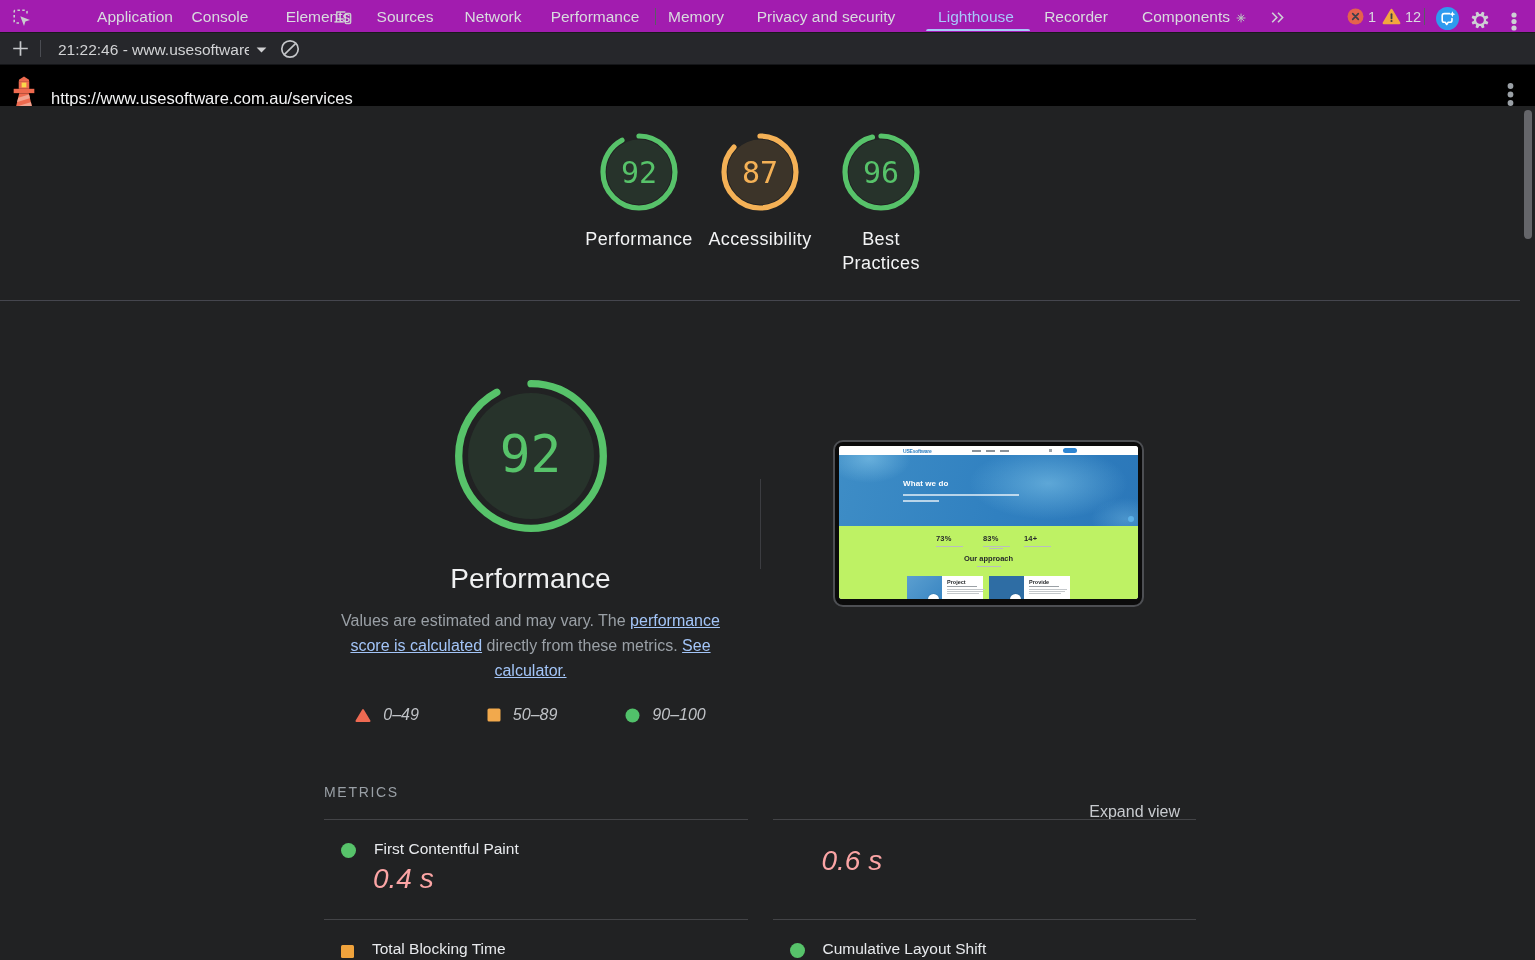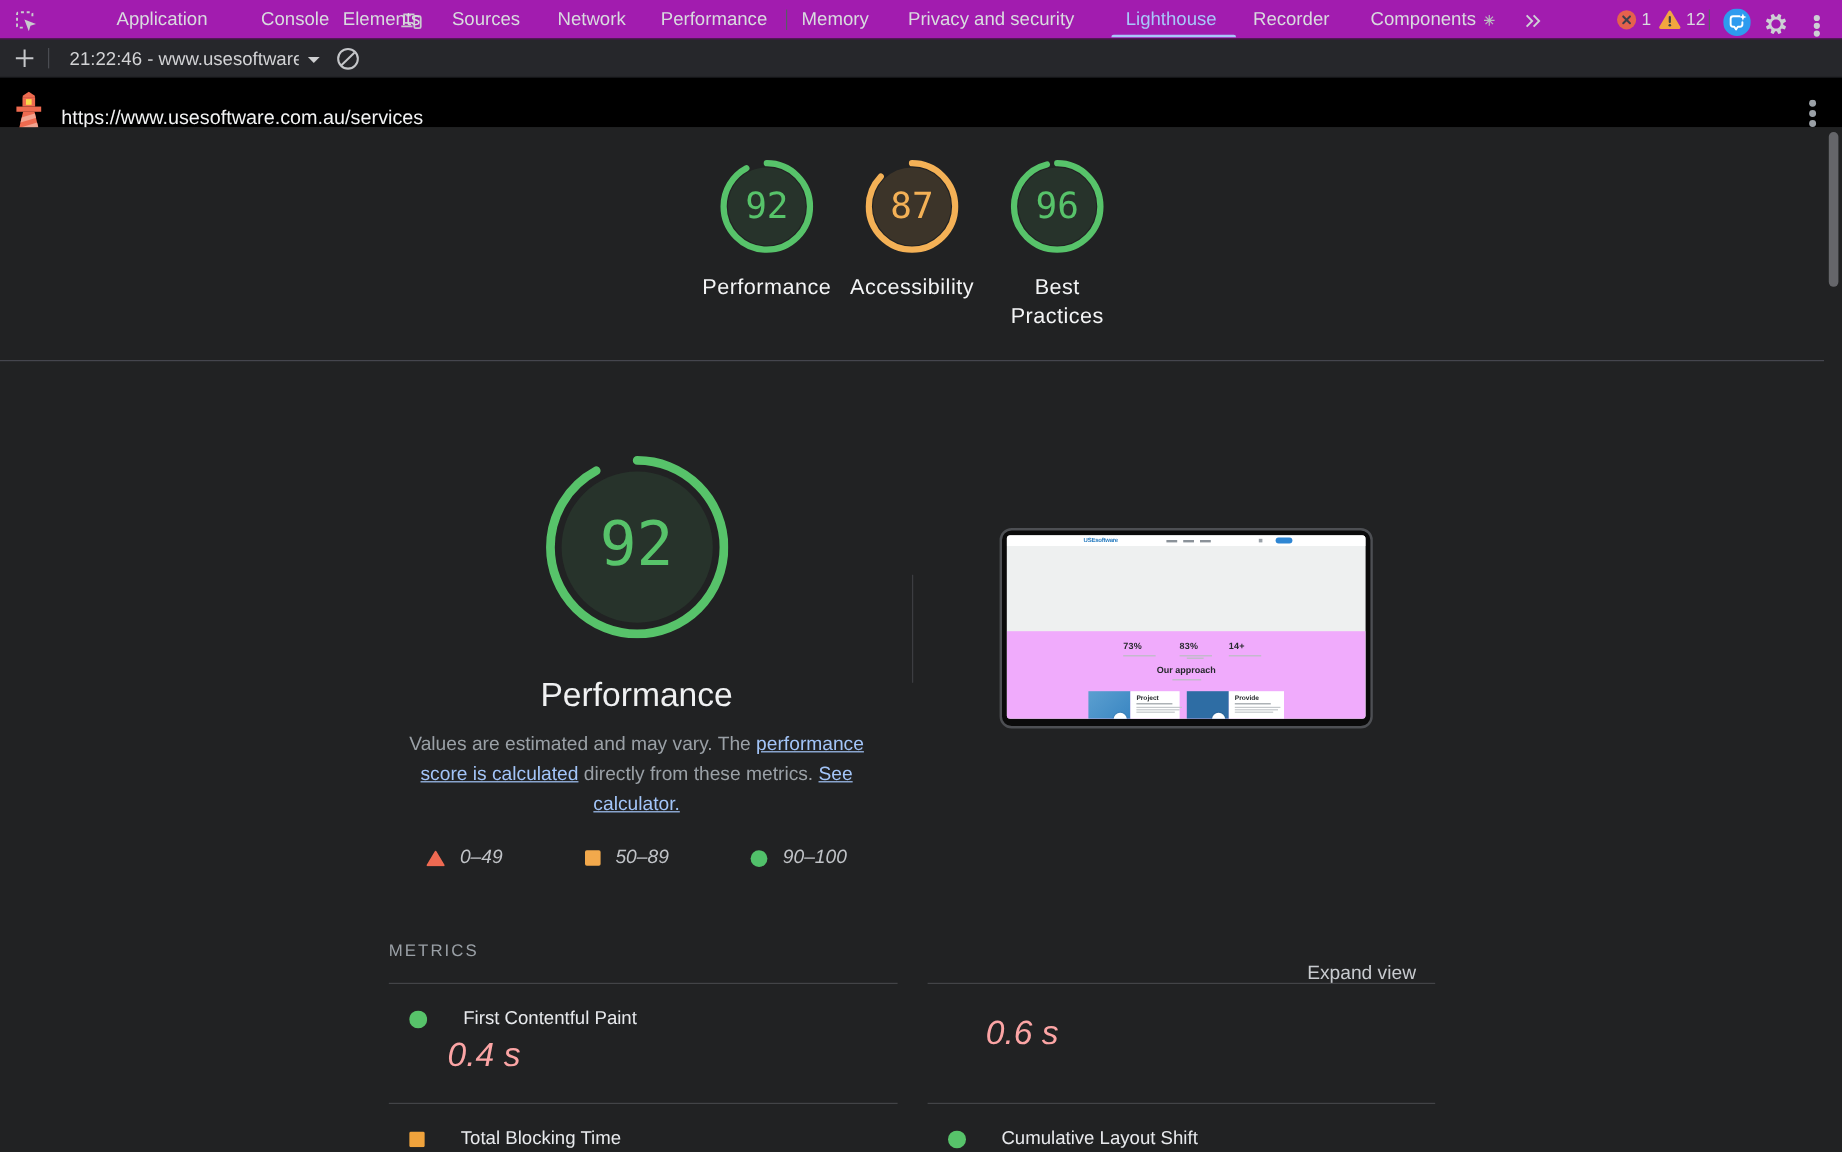--- a/index.html
+++ b/index.html
@@ -7,21 +7,21 @@
   body { font-family:"Liberation Sans", sans-serif; }
 
   
   .dt-tabbar { position:relative; height:33px; background:#a21caf; display:flex; align-items:center; border-bottom:1px solid #191a1d;justify-content:space-between; }
   .dt-iconbtn { display:flex; align-items:center; justify-content:center; height:26px; cursor:pointer; }
   .dt-insp { width:30px; margin-left:5px; }
   .dt-dev  { width:32px; }
   .dt-vdiv { width:1px; height:17px; background:#5a5c66; margin:0 5px; }
   .dt-tabs { position:static; }
   .dt-tab { position:absolute; top:0; height:33px; line-height:33px; transform:translateX(-50%); color:#d9dbdf; font-size:15.5px; cursor:pointer; white-space:nowrap; }
-  .tb0{left:135px;} .tb1{left:246px;} .tb2{left:318px;} .tb3{left:405px;} .tb4{left:493px;} .tb5{left:595px;} .tb6{left:696px;} .tb7{left:826px;} .tb8{left:976px;} .tb9{left:1076px;} .tb10{left:1194px;}
+  .tb0{left:135px;} .tb1{left:220px;} .tb2{left:318px;} .tb3{left:405px;} .tb4{left:493px;} .tb5{left:595px;} .tb6{left:696px;} .tb7{left:826px;} .tb8{left:976px;} .tb9{left:1076px;} .tb10{left:1194px;}
   .dt-tab.selected { color:#a8c7fa; }
   .dt-tab.selected::after { content:""; position:absolute; left:calc(50% + 2px); bottom:2px; width:104px; height:2.5px; transform:translateX(-50%); border-radius:2px 2px 0 0; background:#a8c7fa; }
   .dt-tab .tab-deco { margin-left:6px; vertical-align:-1px; }
   .dt-more { position:absolute; left:1270px; top:4px; }
   .dt-issue { position:absolute; top:0; height:33px; display:flex; align-items:center; gap:4px; color:#d9dbdf; font-size:14.5px; cursor:pointer; }
   .dt-err { left:1347px; } .dt-warn { left:1382px; }
   .dt-vdiv.dt-vdiv-r { position:absolute; left:1424px; top:8px; margin:0; }
   .dt-ai { position:absolute; left:1436px; top:5px; }
   .dt-gear { position:absolute; left:1470px; top:7px; }
   .dt-kebab { position:absolute; left:1511px; top:8px; }
@@ -84,21 +84,21 @@
       radial-gradient(110px 50px at 70% 40%, rgba(125,195,232,0.6), rgba(125,195,232,0) 72%),
       radial-gradient(60px 35px at 10% 5%, rgba(140,205,238,0.55), rgba(140,205,238,0) 70%),
       radial-gradient(50px 30px at 96% 90%, rgba(120,190,230,0.4), rgba(120,190,230,0) 70%),
       linear-gradient(105deg, #3e8dc6 0%, #3080c0 55%, #2b77b9 100%);
   }
   .t-hero-title { position:absolute; left:64px; top:24px; color:#fff; font-size:8px; font-weight:bold; letter-spacing:0.1px; }
   .t-hero-sub { position:absolute; left:64px; height:2px; background:rgba(255,255,255,0.65); }
   .t-hero-sub.s1 { top:39px; width:116px; }
   .t-hero-sub.s2 { top:44.5px; width:36px; }
   .t-chat { position:absolute; right:4px; bottom:4px; width:6px; height:6px; border-radius:50%; background:#5cb1e8; }
-  .t-below { position:absolute; left:0; top:80px; width:299px; height:73px; background:#f0abfc; }
+  .t-below { position:absolute; left:0; top:80px; width:299px; height:73px; background:#bef264; }
   .t-stat { position:absolute; top:8px; }
   .t-stat b { display:block; font-size:7.5px; color:#26292c; font-family:"Liberation Sans",sans-serif; letter-spacing:0.2px; }
   .t-stat i { display:block; margin-top:2.5px; width:27px; height:1.4px; background:#b9bdc0; }
   .t-stat i.i2 { margin-top:1.2px; width:14px; margin-left:6px; }
   .t-stat.st1 { left:97px; } .t-stat.st2 { left:144px; } .t-stat.st3 { left:185px; }
   .t-approach { position:absolute; left:0; top:28px; width:299px; text-align:center; font-size:7.5px; font-weight:bold; color:#26292c; }
   .t-approach-sub { position:absolute; left:138px; top:40px; width:24px; height:1.2px; background:#b9bdc0; }
   .t-card { position:absolute; top:50px; height:23px; }
   .t-card.c1 { left:68px; width:76px; }
   .t-card.c2 { left:150px; width:81px; }
@@ -112,21 +112,21 @@
   .t-card-body em.e2 { width:36px; } .t-card-body em.e3 { width:32px; }
   .t-card-circ { position:absolute; left:21px; top:18px; width:11px; height:11px; border-radius:50%; background:#fff; box-shadow:0 0 0 1px rgba(0,0,0,0.06); }
 
   
   .lh-metrics { margin-top:61px; }
   .metrics-head { display:flex; justify-content:space-between; align-items:center; height:14px; }
   .metrics-title { color:#9aa0a6; font-size:14px; letter-spacing:1.7px; font-weight:400; }
   .metrics-expand { color:#c8cbcf; font-size:16px; margin-right:16px; cursor:pointer;margin-top:40px; }
   .metrics-grid { margin-top:20px; display:grid; grid-template-columns:1fr 1fr; column-gap:25px; }
   .metric { border-top:1px solid #434447; height:100px; padding:20px 0 0 17px; }
-  .metric .m-name { display:flex; align-items:center; gap:30px; color:#e8eaed; font-size:15.5px; }
+  .metric .m-name { display:flex; align-items:flex-end; gap:18px; color:#e8eaed; font-size:15.5px; }
   .metric .m-value { margin-left:32px; margin-top:5px; font-size:28px; height:24px; }
   .metric.pass .m-value { color:#fca5a5;font-style:italic; }
 </style>
 </head>
 <body>
 
 <div class="dt-tabbar">
   <div class="dt-iconbtn dt-insp">
       <svg width="21" height="21" viewBox="0 0 21 21" fill="none">
         <path d="M9 17 H5.6 Q4.2 17 4.2 15.6 V5.6 Q4.2 4.2 5.6 4.2 H15.6 Q17 4.2 17 5.6 V9" stroke="#c9cbce" stroke-width="1.6" stroke-dasharray="2.5 2.3" fill="none"></path>
@@ -323,20 +323,26 @@
       </div>
       <div class="lh-vdivider"></div>
       <div class="lh-perf-right">
         <div class="thumb-frame">
           <div class="thumb">
 
 <div class="t-header">
   <span class="t-logo">USEsoftware</span>
   <span class="t-nav"><i></i><i></i><i></i></span>
   <span class="t-btn"></span>
+</div>
+<div class="t-hero">
+  <div class="t-hero-title">What we do</div>
+  <div class="t-hero-sub s1"></div>
+  <div class="t-hero-sub s2"></div>
+  <div class="t-chat"></div>
 </div>
 <div class="t-below">
   <div class="t-stat st1">
                   <b>73%</b>
                   <i></i>
                 </div>
   <div class="t-stat st2">
                   <b>83%</b>
                   <i></i>
                   <i class="i2"></i>

